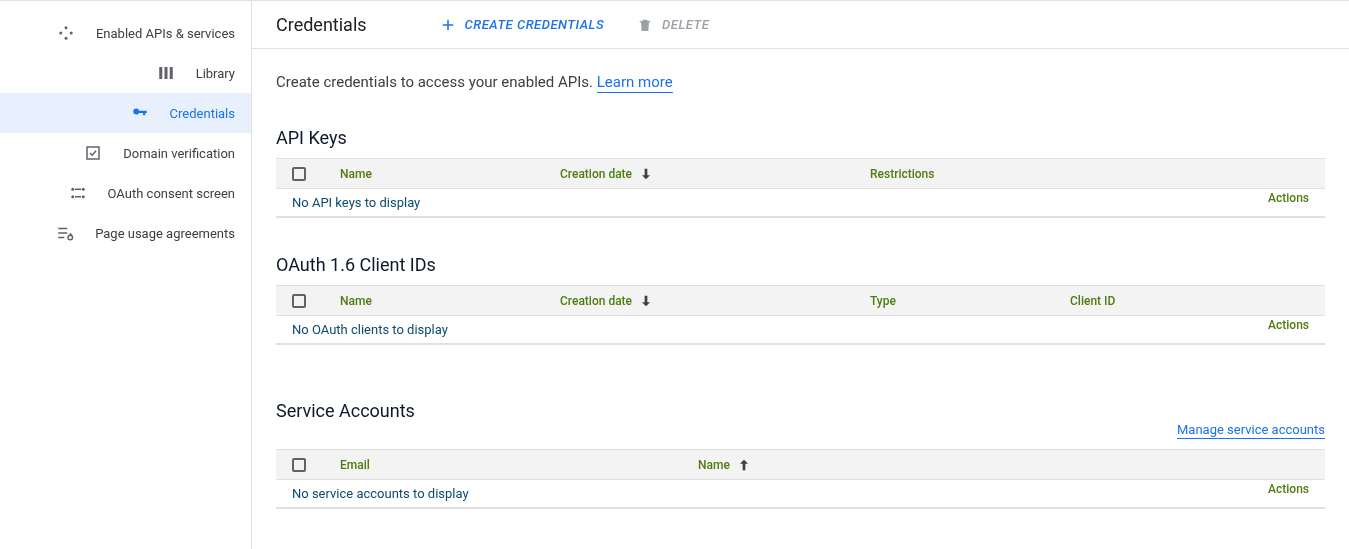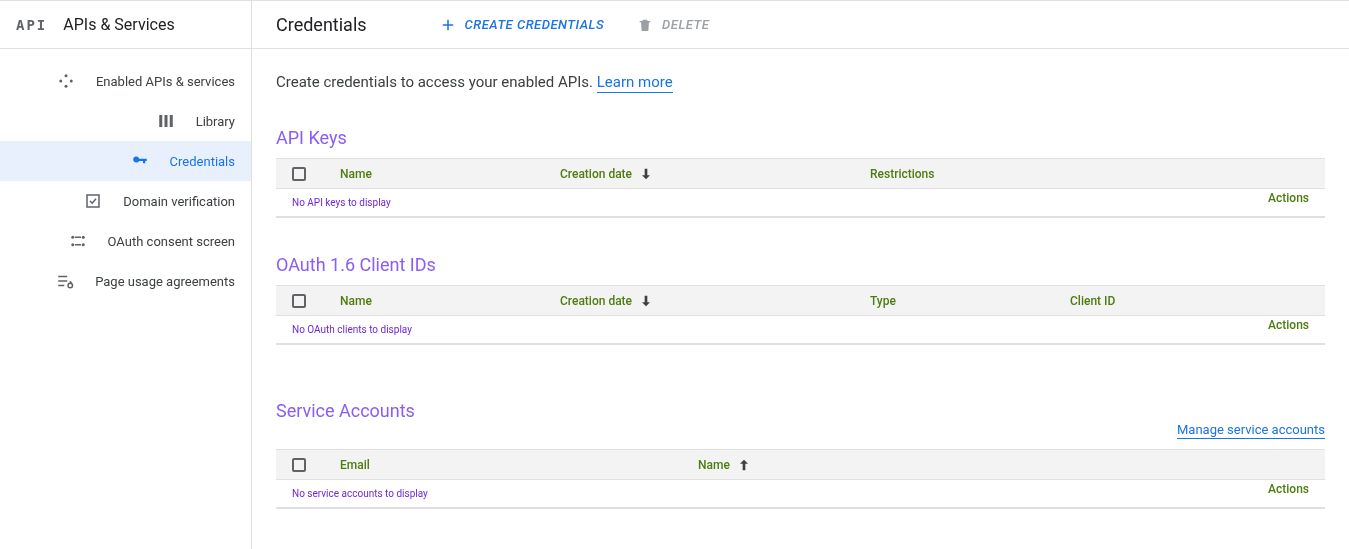--- a/index.html
+++ b/index.html
@@ -136,21 +136,21 @@
     }
     .section-head {
       display: flex;
       align-items: center;
       justify-content: space-between;
       margin-bottom: 10px;
     }
     .section-title {
       font-size: 18px;
       font-weight: 400;
-      color: #8b5cf6;
+      color: #0f172a;
     }
     .section-link {
       color: #1a73e8;
       font-size: 13px;
       text-decoration: none;
       border-bottom: 1px solid #1a73e8;
       padding-bottom: 1px;
       cursor: pointer;
       margin-top: 41px;
     }
@@ -202,36 +202,32 @@
     .col-type { flex: 0 0 200px; }
     .col-client { flex: 1; }
     .col-actions { flex: 0 0 80px; text-align: left; justify-content: flex-end; margin-top: 48px; }
     .col-email { flex: 0 0 358px; }
     .col-saname { flex: 1; }
     .empty-row {
       height: 28px;
       display: flex;
       align-items: center;
       padding: 0 16px;
-      font-size: 10px;
-      color: #6d28d9;
+      font-size: 13px;
+      color: #0c4a6e;
       border-bottom: 1px solid #e0e0e0;
     }
     svg { display: block; }
   </style>
 </head>
 <body>
 
 <div class="page">
 
   <aside class="sidebar">
-    <div class="sidebar-header">
-      <span class="api-logo">API</span>
-      <span class="sidebar-title">APIs &amp; Services</span>
-    </div>
     <nav class="nav">
 
       <div class="nav-item">
         <span class="icon">
           <svg width="18" height="18" viewBox="0 0 24 24" fill="currentColor">
               <circle cx="12" cy="5" r="2"></circle>
               <circle cx="5" cy="12" r="2"></circle>
               <circle cx="19" cy="12" r="2"></circle>
               <circle cx="12" cy="19" r="2"></circle>
             </svg>

